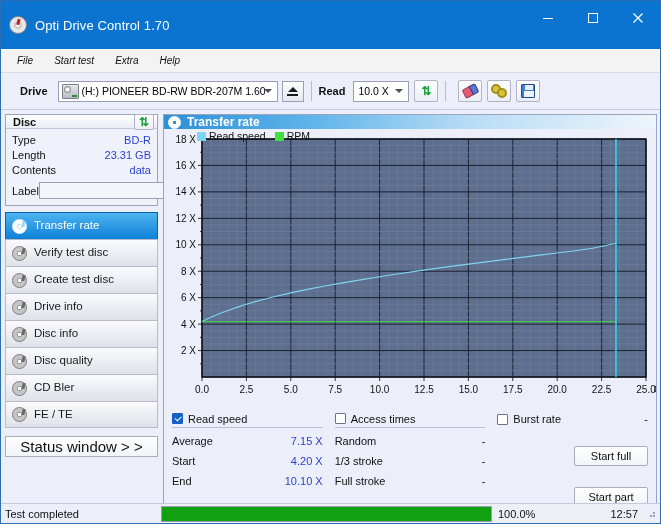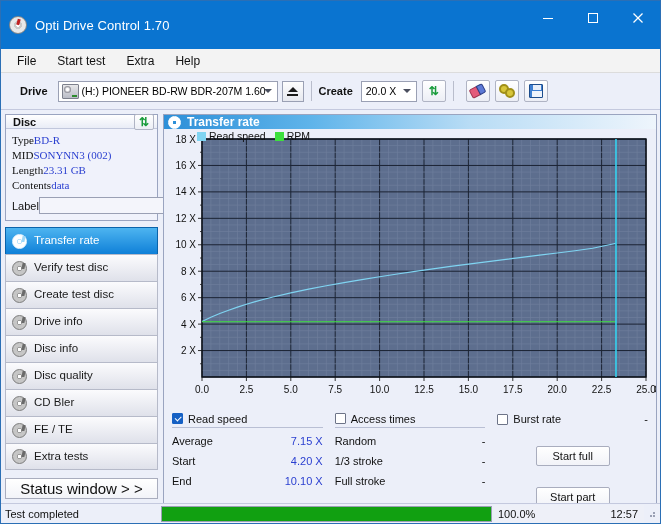--- a/index.html
+++ b/index.html
@@ -32,21 +32,21 @@
   }
   .tb-title{color:#fff;font-size:13px;letter-spacing:.1px;}
   .tb-btns{position:absolute;right:0;top:0;height:33px;display:flex;}
   .tb-btn{width:45px;height:33px;display:flex;align-items:center;justify-content:center;color:#fff;font-size:13px;}
   .tb-btn svg{display:block;}
   
   .menubar{
     height:23px;background:#f3f3f3;display:flex;align-items:center;
     border-bottom:1px solid #dcdcdc;
   }
-  .menuitem{padding:2px 9px;margin-left:3px;font-size:12px;color:#111;}
+  .menuitem{padding:2px 9px;margin-left:3px;font-size:10px;color:#111;font-style:italic;}
   .menuitem:first-child{margin-left:7px;}
   
   .drivebar{
     height:37px;background:#eceff9;display:flex;align-items:center;
     border-bottom:1px solid #c4c9de;padding:0 6px;box-sizing:border-box;
   }
   .lbl-bold{font-weight:bold;font-size:11px;color:#111;}
   .drive-combo{
     margin-left:10px;width:220px;height:21px;background:#fff;border:1px solid #9aa0b4;
     display:flex;align-items:center;box-sizing:border-box;position:relative;font-size:10.5px;
@@ -103,21 +103,21 @@
   .disc-head{
     height:14px;background:linear-gradient(#ffffff,#e9ecf6);border-bottom:1px solid #c1c7dc;
     display:flex;align-items:center;padding:0 3px;box-sizing:border-box;
   }
   .disc-head .t{font-weight:bold;font-size:11px;color:#111;margin-left:4px;flex:1;}
   .disc-head .btn{
     width:20px;height:16px;border:1px solid #b0b4c4;border-radius:2px;background:linear-gradient(#ffffff,#eceef5);
     display:flex;align-items:center;justify-content:center;box-sizing:border-box;
   }
   .disc-rows{padding:3px 6px 5px 6px;}
-  .drow{display:flex;align-items:center;height:15px;font-size:11px;font-family:Liberation Serif, serif;}
+  .drow{display:flex;justify-content:space-between;align-items:center;height:15px;font-size:11px;}
   .drow .k{color:#111;}
   .drow .v{color:#2a3fd0;}
   .labelrow{display:flex;align-items:center;margin-top:4px;}
   .labelrow .k{width:36px;font-size:11px;color:#111;}
   .label-inp{
     flex:1;height:17px;background:#f4f5fb;border:1px solid #9aa0b4;box-sizing:border-box;margin-right:4px;
   }
   .disc-btn{
     width:21px;height:19px;border:1px solid #b0b4c4;border-radius:2px;background:linear-gradient(#ffffff,#eceef5);
     display:flex;align-items:center;justify-content:center;box-sizing:border-box;
@@ -185,21 +185,21 @@
   .sc-head{display:flex;align-items:center;border-bottom:1px solid #b9bfd4;padding-bottom:2px;margin-bottom:3px;height:16px;box-sizing:border-box;}
   .cbx{width:11px;height:11px;border:1px solid #6d7488;background:#fff;box-sizing:border-box;margin-right:5px;flex:none;border-radius:1px;}
   .cbx.on{background:#1560c4;border-color:#1560c4;position:relative;}
   .cbx.on:after{content:"";position:absolute;left:2px;top:2px;width:5px;height:2.5px;border-left:1.6px solid #fff;border-bottom:1.6px solid #fff;transform:rotate(-45deg);}
   .sc-head .ht{font-size:11px;color:#111;flex:1;}
   .sc-head .hv{font-size:11px;color:#111;}
   .srow{display:flex;justify-content:space-between;height:20px;align-items:center;font-size:11px;}
   .srow .k{color:#111;}
   .srow .v{color:#2a3fd0;}
   .srow .v.dash{color:#111;}
-  .btnrow{display:flex;justify-content:center;margin-top:18px;}
+  .btnrow{display:flex;justify-content:flex-end;margin-top:18px;}
   .act-btn{
     width:74px;height:20px;border:1px solid #a9adbe;border-radius:2px;
     background:linear-gradient(#ffffff,#f2f3f8);display:flex;align-items:center;justify-content:center;
     font-size:11px;color:#111;box-sizing:border-box;margin-bottom:3px;
   }
   
   .statusbar{
     position:absolute;left:0;bottom:0;width:659px;height:20px;display:flex;align-items:center;
     background:#eceff9;border-top:1px solid #c4c9de;box-sizing:border-box;
   }
@@ -254,23 +254,23 @@
       <span>(H:)  PIONEER BD-RW   BDR-207M 1.60</span>
       <span class="combo-arrow"></span>
     </div>
     <div class="eject-btn">
       <div style="display:flex;flex-direction:column;align-items:center;">
         <span class="tri"></span>
         <span class="bar"></span>
       </div>
     </div>
     <div class="sep-v"></div>
-    <div class="lbl-bold">Create</div>
+    <div class="lbl-bold">Read</div>
     <div class="speed-combo">
-      <span>20.0 X</span>
+      <span>10.0 X</span>
       <span class="combo-arrow"></span>
     </div>
     <div class="tbtn">
       <span class="refresh-ico">⇅</span>
     </div>
     <div class="sep-v"></div>
     <div class="tbtn">
       <span class="eraser">
           <i class="a"></i>
           <i class="b"></i>
@@ -295,24 +295,20 @@
         <div class="disc-head">
           <span class="t">Disc</span>
           <span class="btn">
             <span class="refresh-ico">⇅</span>
           </span>
         </div>
         <div class="disc-rows">
           <div class="drow">
             <span class="k">Type</span>
             <span class="v">BD-R</span>
-          </div>
-          <div class="drow">
-            <span class="k">MID</span>
-            <span class="v">SONYNN3 (002)</span>
           </div>
           <div class="drow">
             <span class="k">Length</span>
             <span class="v">23.31 GB</span>
           </div>
           <div class="drow">
             <span class="k">Contents</span>
             <span class="v">data</span>
           </div>
           <div class="labelrow">
@@ -350,24 +346,20 @@
           <span class="nav-ico"></span>
           <span class="nav-label">Disc quality</span>
         </div>
         <div class="navitem">
           <span class="nav-ico"></span>
           <span class="nav-label">CD Bler</span>
         </div>
         <div class="navitem">
           <span class="nav-ico"></span>
           <span class="nav-label">FE / TE</span>
-        </div>
-        <div class="navitem">
-          <span class="nav-ico"></span>
-          <span class="nav-label">Extra tests</span>
         </div>
       </div>
 
       <div class="statusrow">
         <div class="status-btn">Status window &gt; &gt;</div>
       </div>
     </div>
 
     <div class="right">
       <div class="panel">

